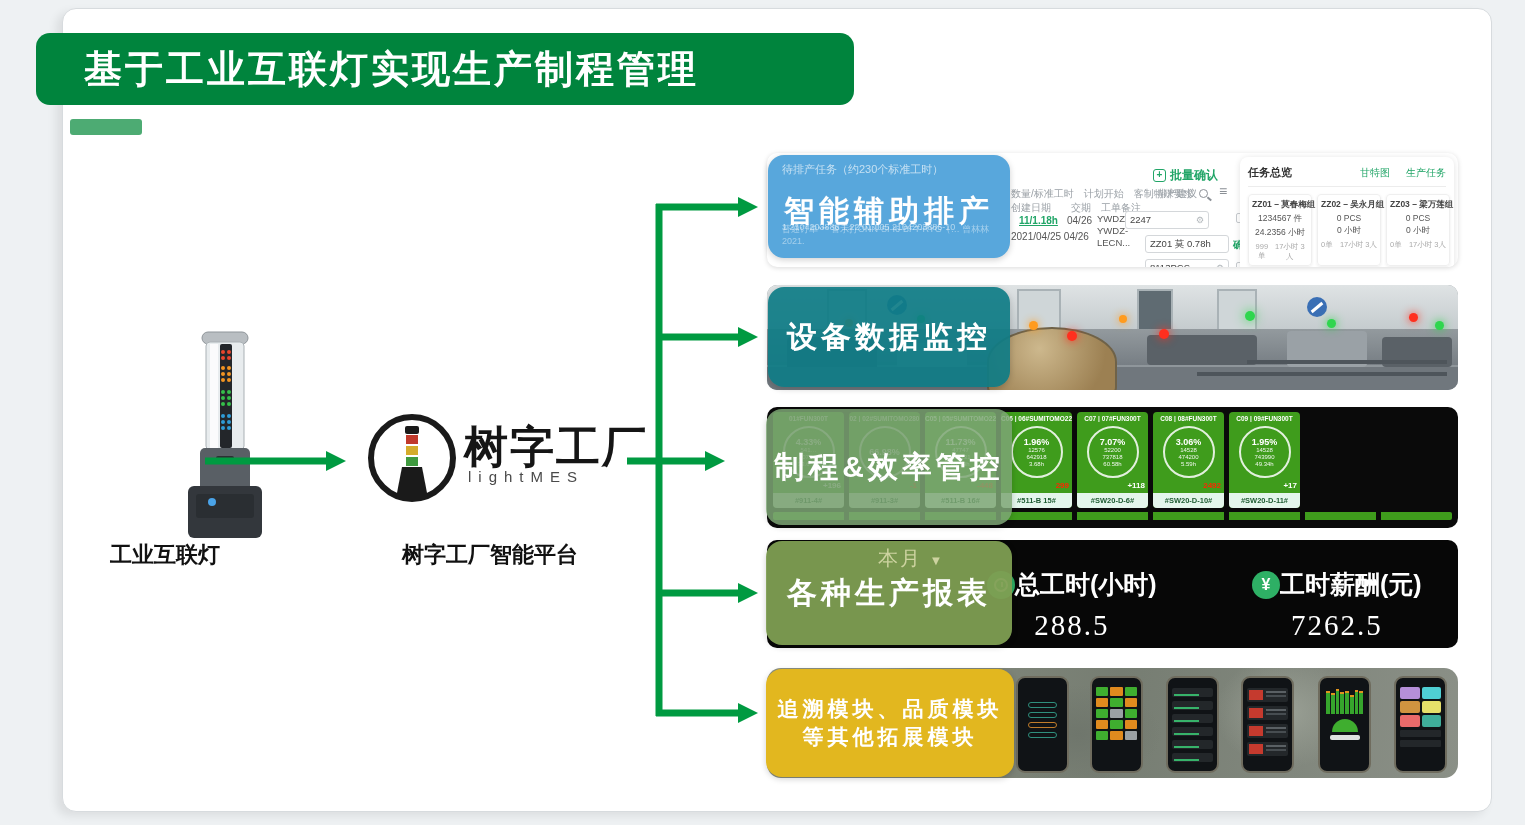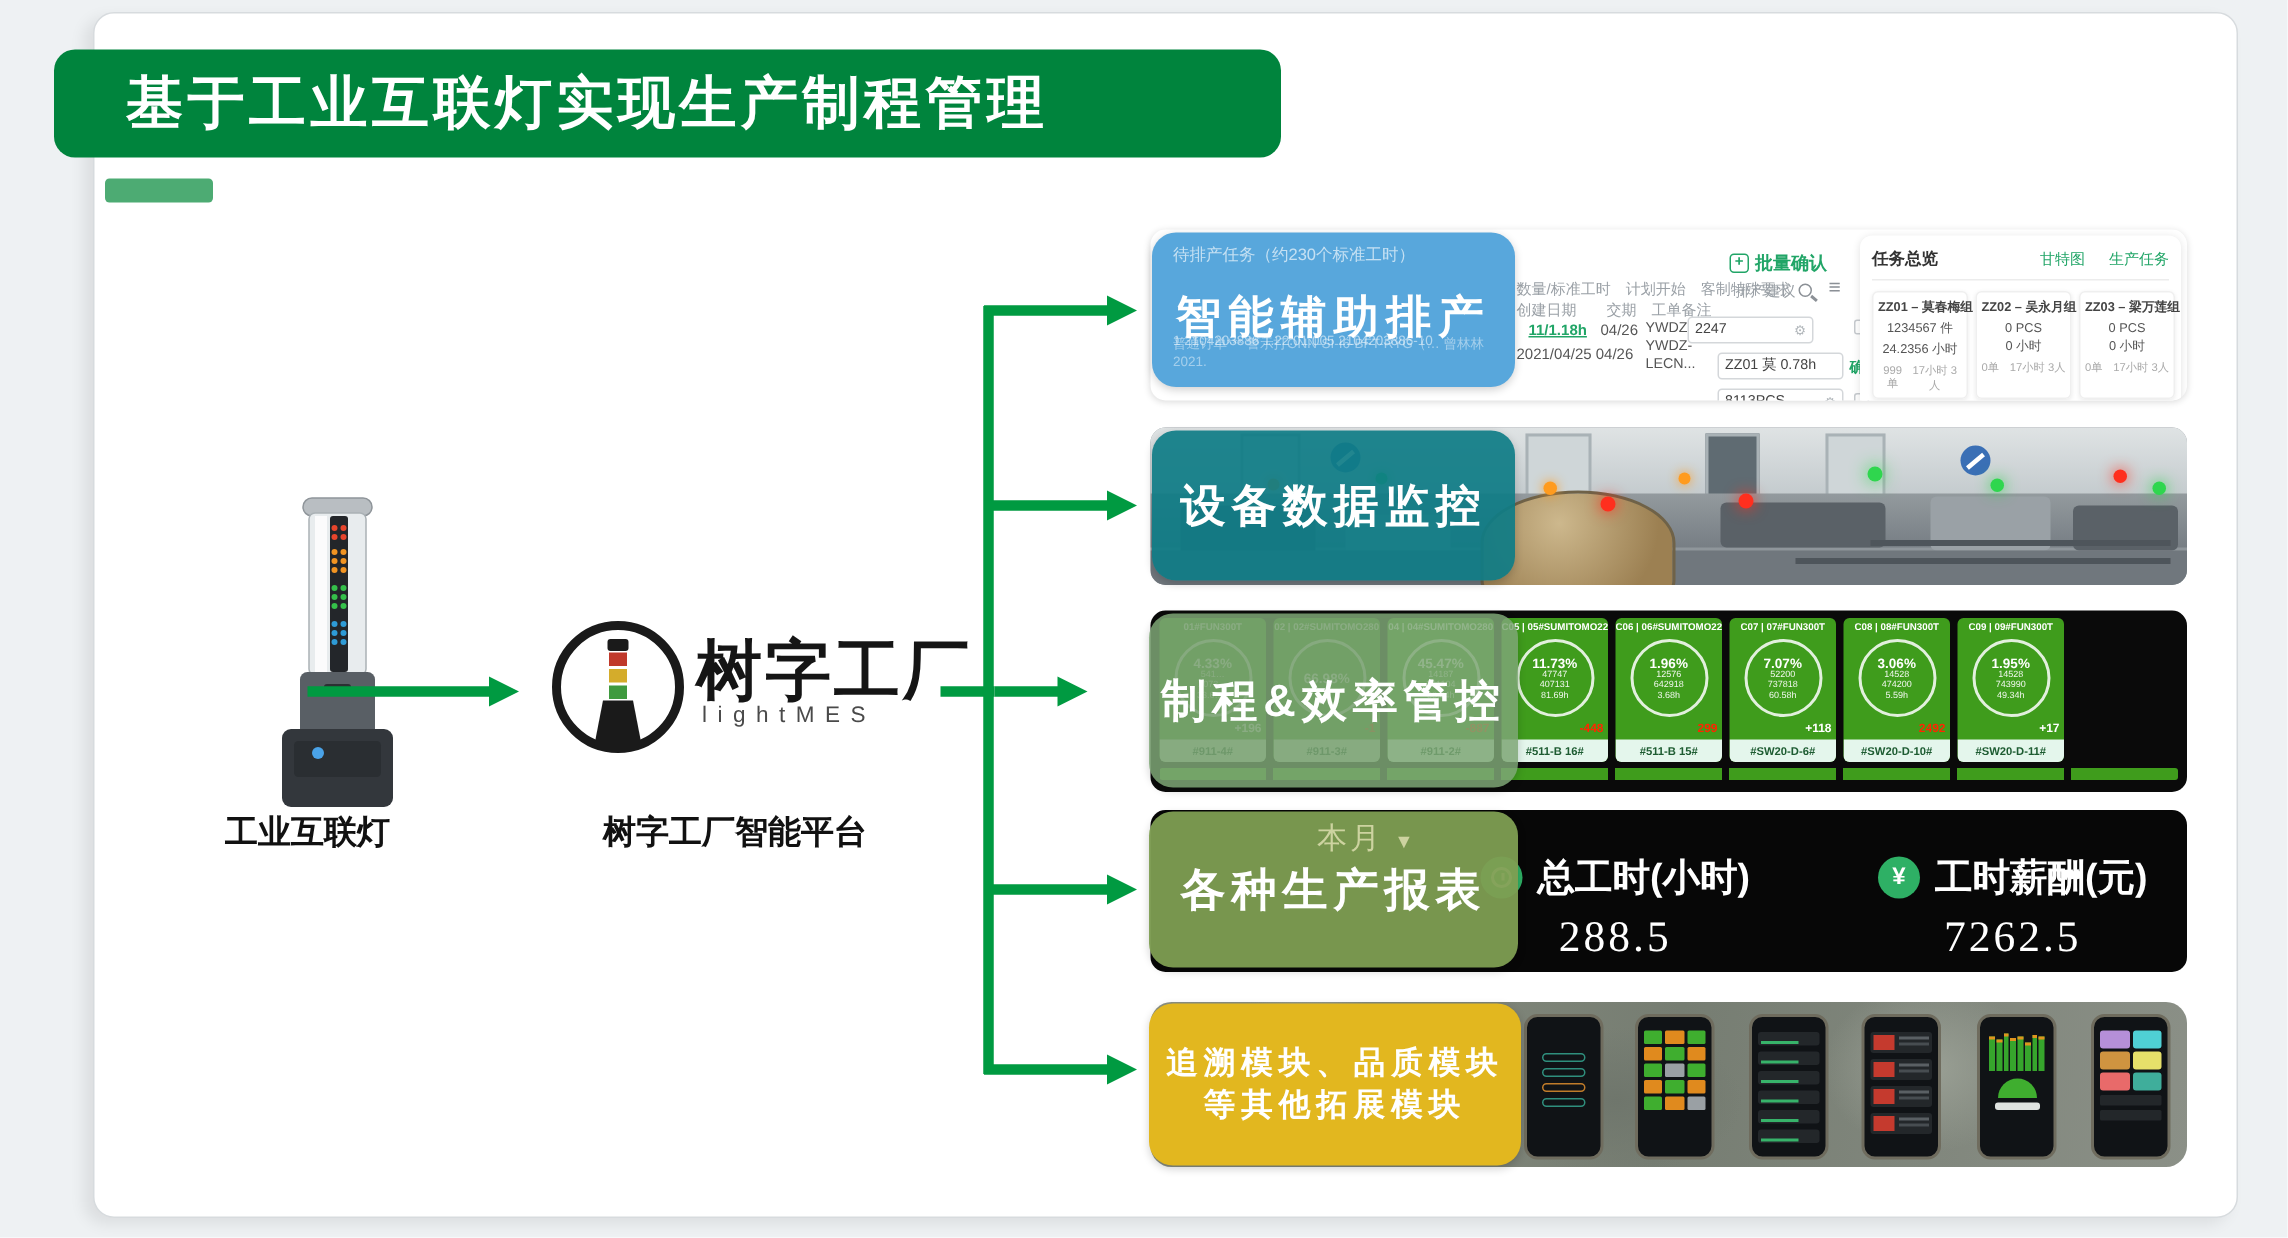--- a/index.html
+++ b/index.html
@@ -11,21 +11,21 @@
            box-shadow:-6px 4px 10px rgba(0,0,0,0.08); }
 
   
   .title-banner { position:absolute; left:36px; top:33px; width:818px; height:72px;
     background:#00843D; border-radius:14px; color:#fff; font-size:38px; font-weight:bold;
     line-height:72px; padding-left:48px; letter-spacing:3px; z-index:20; }
   .accent-bar { position:absolute; left:70px; top:119px; width:72px; height:16px;
     border-radius:3px; background:#4DAB73; }
 
   
-  .tower-label { position:absolute; left:110px; top:540px; width:150px; text-align:right;
+  .tower-label { position:absolute; left:110px; top:540px; width:150px; text-align:left;
     font-size:22px; font-weight:bold; color:#111; }
   .platform-label { position:absolute; left:380px; top:540px; width:220px; text-align:center;
     font-size:22px; font-weight:bold; color:#111; }
   .logo-cn { position:absolute; left:464px; top:418px; font-size:44px; font-weight:bold; color:#151515; letter-spacing:2px; }
   .logo-en { position:absolute; left:468px; top:468px; font-size:15px; color:#4a4a4a; letter-spacing:7px; }
 
   
   .row { position:absolute; left:767px; width:691px; border-radius:10px; overflow:hidden; }
   .row-label { position:absolute; border-radius:16px; z-index:5; color:#fff; display:flex;
     align-items:center; justify-content:center; font-weight:bold; box-shadow:0 2px 6px rgba(0,0,0,0.18); }
@@ -106,21 +106,21 @@
   .tile.dim { opacity:0.8; }
   .tile-sliver { margin-top:4px; height:8px; border-radius:2px;
     background:repeating-linear-gradient(90deg,#3F9C1C 0 71px,#0a0a0a 71px 76px); }
 
   
   #row4 { top:540px; height:108px; background:#070707; }
   #label4 { left:766px; top:541px; width:246px; height:104px; background:rgba(126,158,82,0.95); }
   .period { position:absolute; left:110px; top:6px; font-size:20px; color:#cdd3a0; z-index:6; letter-spacing:2px; }
   .period .arr { font-size:13px; }
   .metric { position:absolute; top:28px; display:flex; flex-direction:column; }
-  .metric-top { display:flex; align-items:center; gap:10px; }
+  .metric-top { display:flex; align-items:center; }
   .m-icon { width:28px; height:28px; border-radius:50%; background:#2EB065; color:#fff;
     display:flex; align-items:center; justify-content:center; font-size:16px; font-weight:bold; }
   .clock-ico { width:14px; height:14px; border:2px solid #fff; border-radius:50%; position:relative; }
   .clock-ico:after { content:""; position:absolute; left:5px; top:2px; width:2px; height:5px; background:#fff; }
   .m-label { color:#fff; font-size:25px; font-weight:bold; }
   .m-value { color:#fff; font-size:29px; margin-top:8px; text-align:center;
     font-family:"Liberation Serif","DejaVu Serif",serif; letter-spacing:2px; }
   #metric1 { left:220px; } #metric2 { left:485px; }
 
   
@@ -367,31 +367,20 @@
       <div class="t-circle">
           <div class="t-pct">66.98%</div>
           <div class="t-v"></div>
           <div class="t-v"></div>
           <div class="t-v"></div>
         </div>
       <div class="t-badge" style="color:#FF2600">-1</div>
       <div class="t-foot">#911-3#</div>
     </div>
     <div class="tile">
-      <div class="t-head">04 | 04#SUMITOMO280</div>
-      <div class="t-circle">
-          <div class="t-pct">45.47%</div>
-          <div class="t-v">14187</div>
-          <div class="t-v">251104</div>
-          <div class="t-v">38.04h</div>
-        </div>
-      <div class="t-badge" style="color:#FF2600">-887</div>
-      <div class="t-foot">#911-2#</div>
-    </div>
-    <div class="tile">
       <div class="t-head">C05 | 05#SUMITOMO220</div>
       <div class="t-circle">
           <div class="t-pct">11.73%</div>
           <div class="t-v">47747</div>
           <div class="t-v">407131</div>
           <div class="t-v">81.69h</div>
         </div>
       <div class="t-badge" style="color:#FF2600">-448</div>
       <div class="t-foot">#511-B 16#</div>
     </div>

